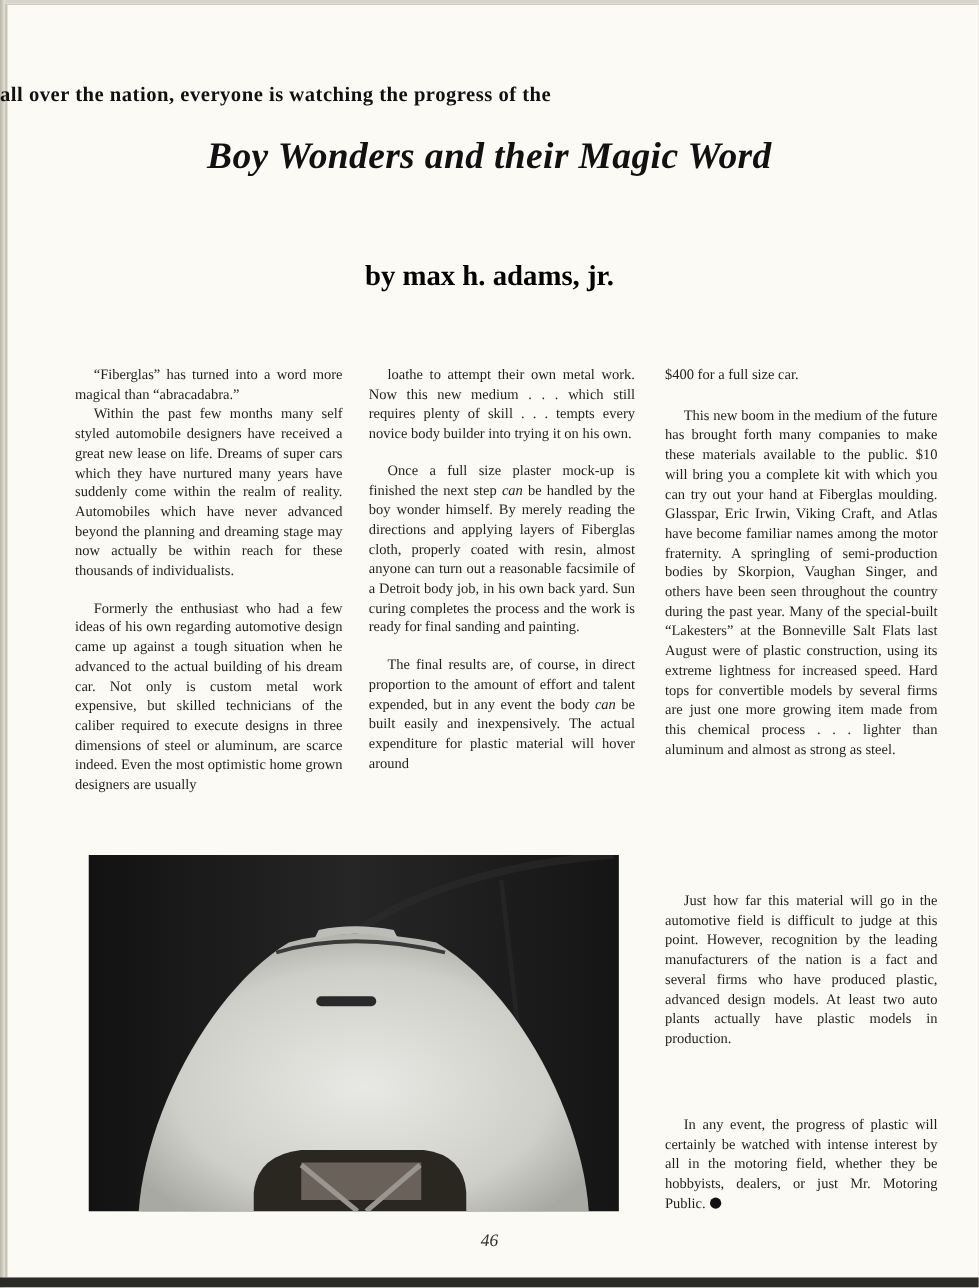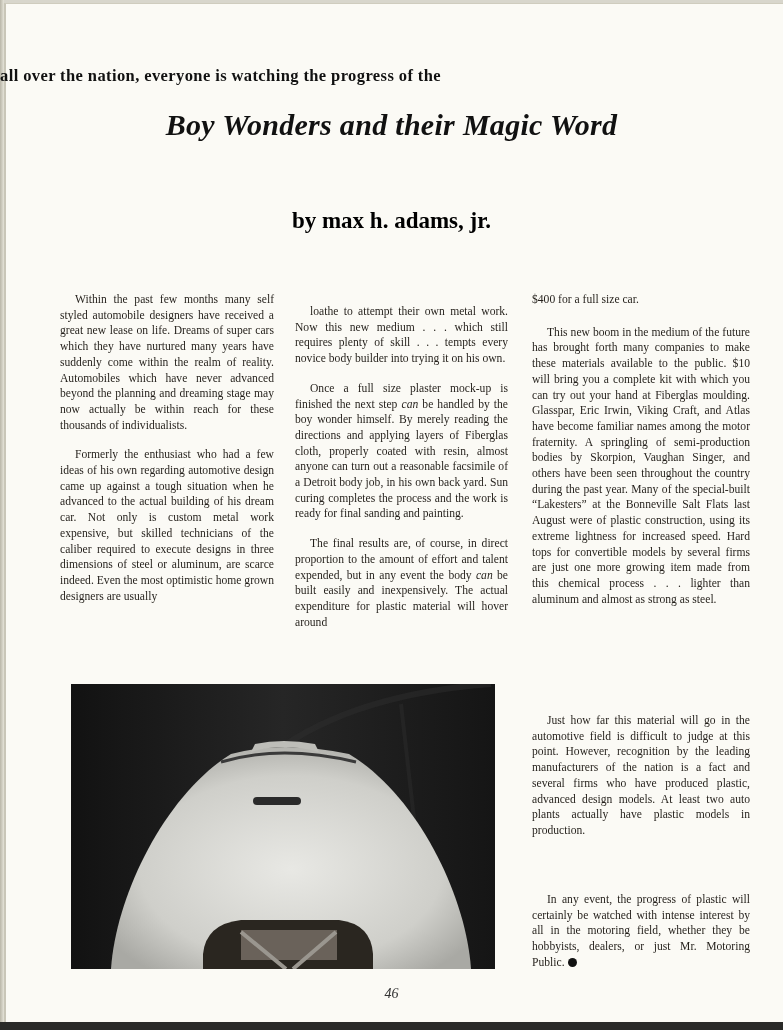--- a/index.html
+++ b/index.html
@@ -39,21 +39,21 @@
     position: absolute; top: 208px; left: 0; width: 783px; text-align: center;
     font-family: "Liberation Serif", serif; font-weight: bold; font-size: 23px; color: #000000;
   }
   .col {
     position: absolute; font-size: 11.6px; line-height: 15.7px;
     text-align: justify; color: #231f1a;
   }
   .col p { margin: 0; text-indent: 15px; }
   .col p.gap { margin-top: 14px; }
   .col1 { left: 60px; top: 292px; width: 214px; }
-  .col2 { left: 295px; top: 304px; width: 213px; }
+  .col2 { left: 295px; top: 292px; width: 213px; }
   .col3 { left: 532px; top: 292px; width: 218px; }
   .col3b { left: 532px; top: 713px; width: 218px; }
   .col3c { left: 532px; top: 892px; width: 218px; }
   .photo {
     position: absolute; left: 71px; top: 684px; width: 424px; height: 285px;
     background: #161616; overflow: hidden;
   }
   .photo svg { display: block; }
   .page-num {
     position: absolute; top: 986px; left: 0; width: 783px; text-align: center;
@@ -68,20 +68,21 @@
 <body>
 
 <div class="left-edge"></div>
 <div class="page"></div>
 
 <div class="kicker">all over the nation, everyone is watching the progress of the</div>
 <div class="title">Boy Wonders and their Magic Word</div>
 <div class="byline">by max h. adams, jr.</div>
 
 <div class="col col1">
+  <p>“Fiberglas” has turned into a word more magical than “abracadabra.”</p>
   <p>Within the past few months many self styled automobile designers have received a great new lease on life. Dreams of super cars which they have nurtured many years have suddenly come within the realm of reality. Automobiles which have never advanced beyond the planning and dreaming stage may now actually be within reach for these thousands of individualists.</p>
   <p class="gap">Formerly the enthusiast who had a few ideas of his own regarding automotive design came up against a tough situation when he advanced to the actual building of his dream car. Not only is custom metal work expensive, but skilled technicians of the caliber required to execute designs in three dimensions of steel or aluminum, are scarce indeed. Even the most optimistic home grown designers are usually</p>
 </div>
 
 <div class="col col2">
   <p>loathe to attempt their own metal work. Now this new medium . . . which still requires plenty of skill . . . tempts every novice body builder into trying it on his own.</p>
   <p class="gap"><span>Once a full size plaster mock-up is finished the next step </span><em>can</em><span> be handled by the boy wonder himself. By merely reading the directions and applying layers of Fiberglas cloth, properly coated with resin, almost anyone can turn out a reasonable facsimile of a Detroit body job, in his own back yard. Sun curing completes the process and the work is ready for final sanding and painting.</span></p>
   <p class="gap" style=""><span>The final results are, of course, in direct proportion to the amount of effort and talent expended, but in any event the body </span><em>can</em><span> be built easily and inexpensively. The actual expenditure for plastic material will hover around</span></p>
 </div>
 

